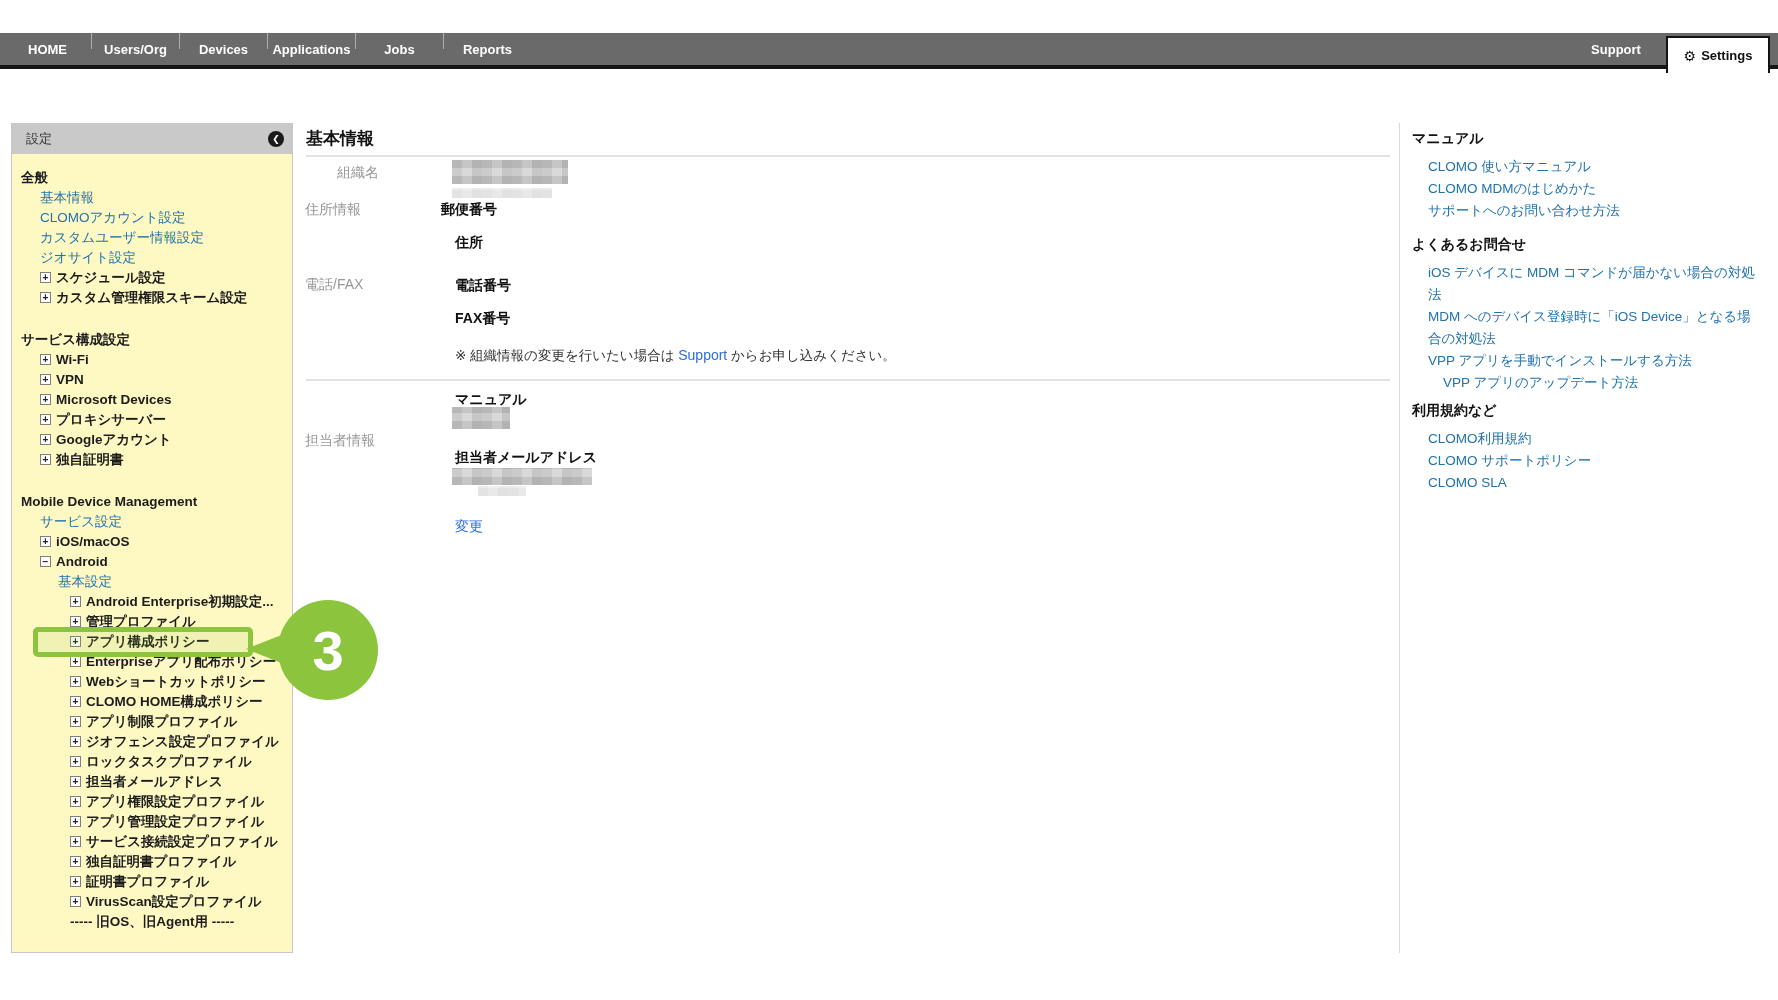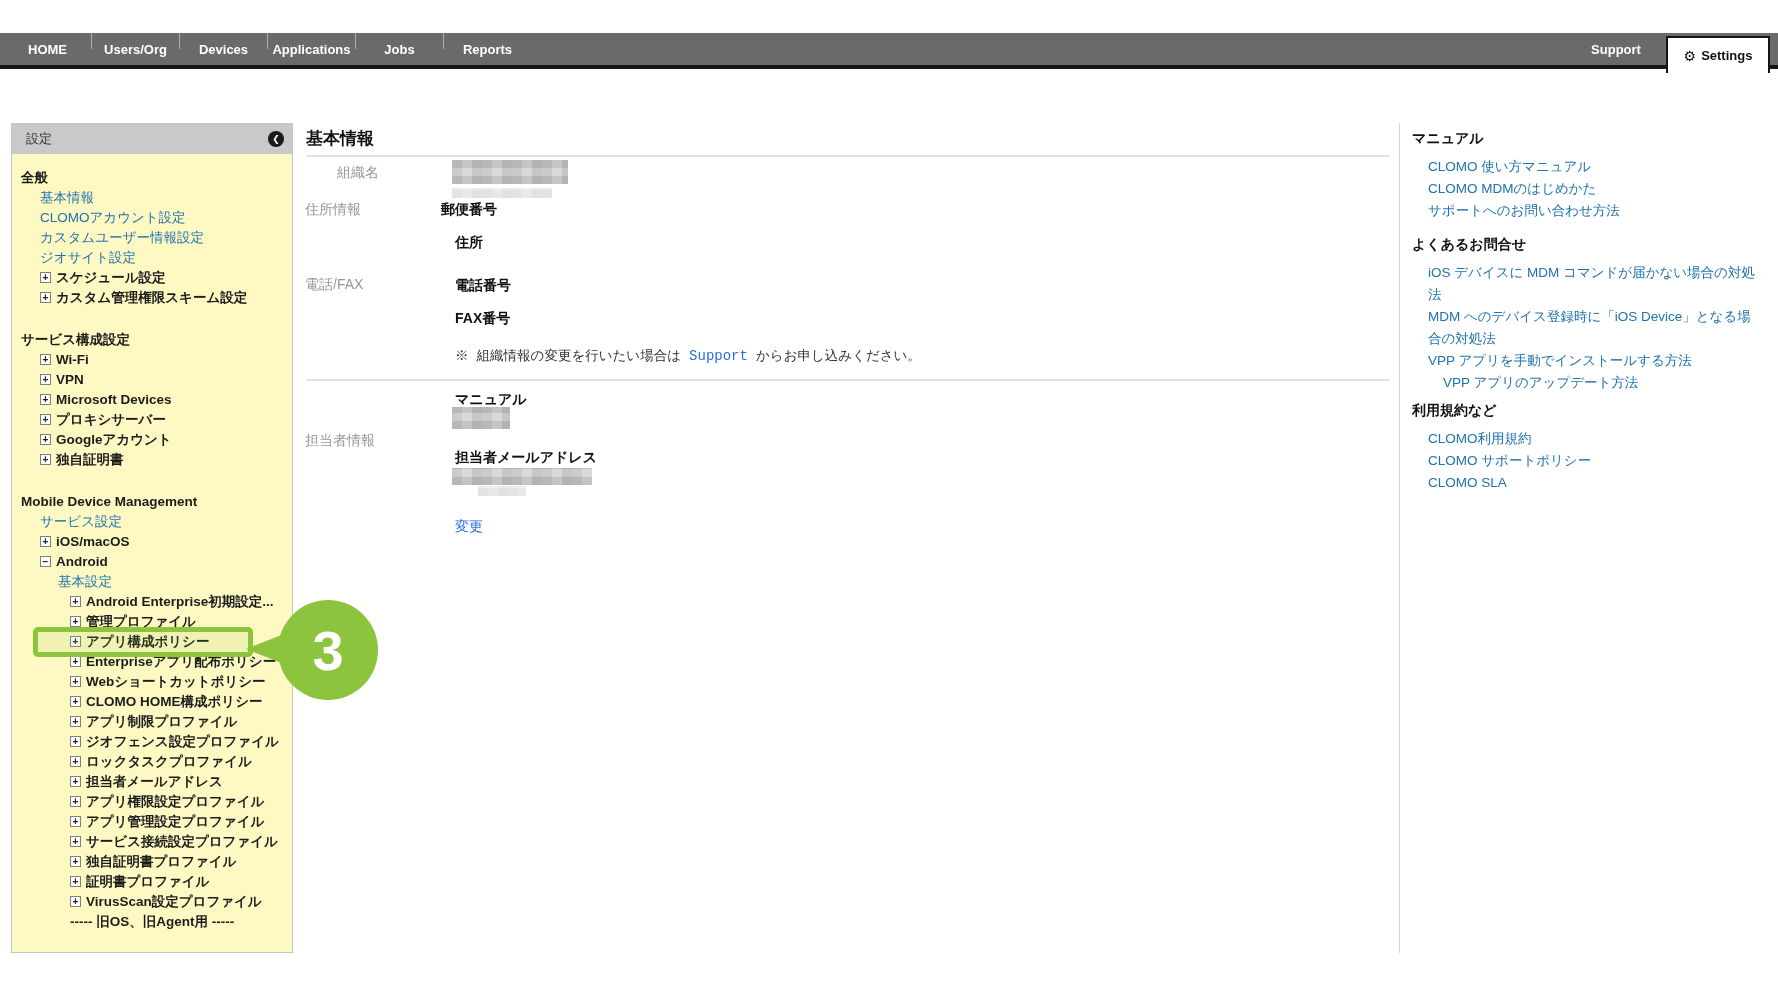--- a/index.html
+++ b/index.html
@@ -156,21 +156,21 @@
 <div class="abs mosaic light" style="left:452px; top:188px; width:100px; height:10px;"></div>
 
 <div class="abs flabel" style="left:305px; top:201px;">住所情報</div>
 <div class="abs fbold" style="left:429px; top:201px;margin-left:12px;">郵便番号</div>
 <div class="abs fbold" style="left:455px; top:234px;">住所</div>
 
 <div class="abs flabel" style="left:305px; top:276px;">電話/FAX</div>
 <div class="abs fbold" style="left:455px; top:277px;">電話番号</div>
 <div class="abs fbold" style="left:455px; top:310px;">FAX番号</div>
 
-<div class="abs note" style="left:455px; top:347px;font-family:Liberation Mono, monospace;"><span>※ 組織情報の変更を行いたい場合は </span><a>Support</a><span> からお申し込みください。</span></div>
+<div class="abs note" style="left:455px; top:347px;"><span>※ 組織情報の変更を行いたい場合は </span><a>Support</a><span> からお申し込みください。</span></div>
 
 <div class="abs rule" style="left:306px; top:379px; width:1084px;"></div>
 
 <div class="abs flabel" style="left:305px; top:391px;margin-top:41px;">担当者情報</div>
 <div class="abs fbold" style="left:455px; top:391px;">マニュアル</div>
 <div class="abs mosaic" style="left:452px; top:407px; width:58px; height:22px;"></div>
 
 <div class="abs fbold" style="left:455px; top:449px;">担当者メールアドレス</div>
 <div class="abs mosaic" style="left:452px; top:468px; width:140px; height:17px;"></div>
 <div class="abs mosaic light" style="left:478px; top:486px; width:48px; height:10px;"></div>

